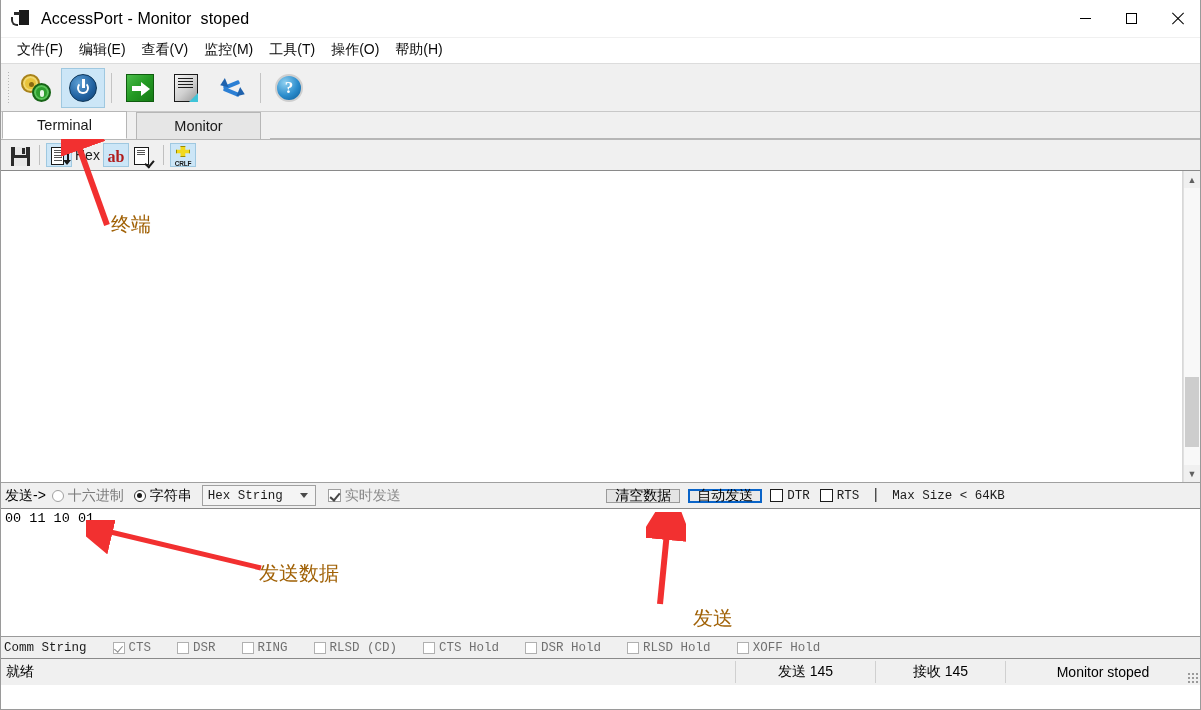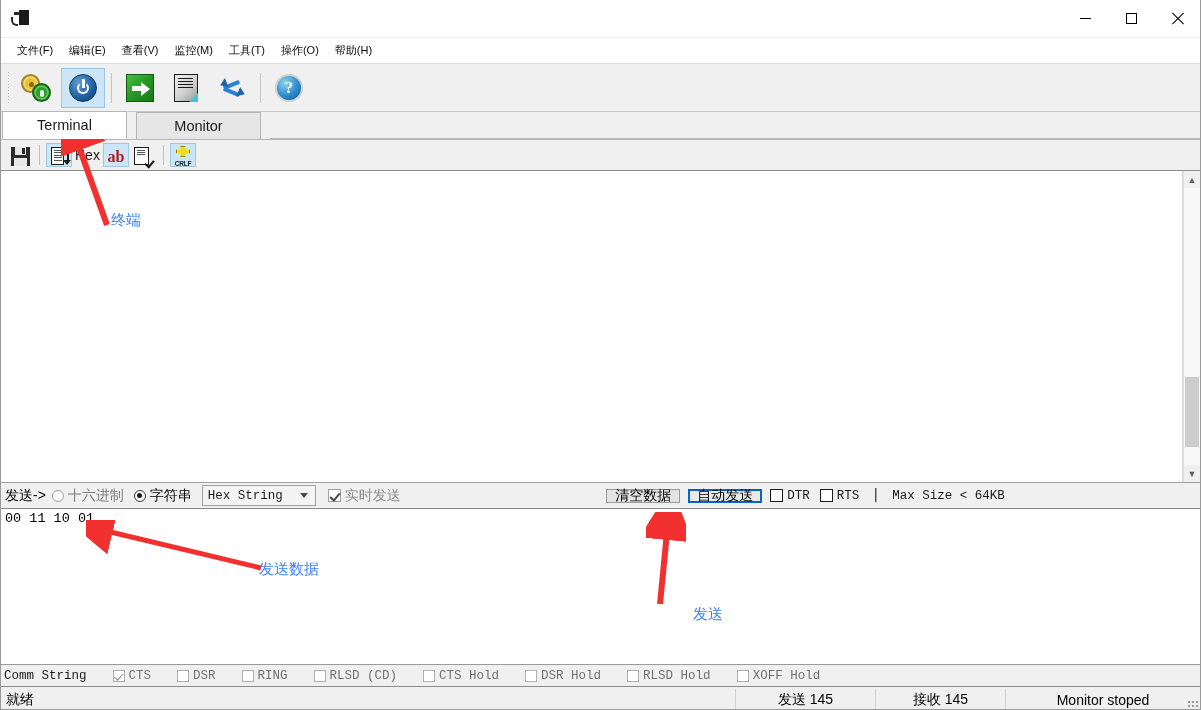--- a/index.html
+++ b/index.html
@@ -82,21 +82,21 @@
   
   .menubar {
     height: 25px;
     background: #ffffff;
     display: flex;
     align-items: center;
     padding-left: 8px;
     border-bottom: 1px solid #ffffff;
   }
   .menu-item {
-    font-size: 11px;
+    font-size: 14px;
     color: #0a0a0a;
     padding: 2px 8px;
     cursor: default;
     white-space: nowrap;
   }
 
   
   .toolbar {
     height: 49px;
     background: #f0f0f0;
@@ -468,21 +468,21 @@
   .mono-note {
     font-family:"Liberation Mono", monospace;
     font-size: 12.5px;
     color:#1a1a1a;
     margin-left: 4px;
   }
   .pipe-sep { font-family:"Liberation Mono", monospace; font-size:15px; color:#333; margin:0 8px 0 2px; }
 
   
   .sendedit {
-    height: 156px;
+    height: 128px;
     background: #ffffff;
     border-bottom: 1px solid #9a9a9a;
     padding: 2px 4px;
     font-family: "Liberation Mono", monospace;
     font-size: 13.5px;
     color: #000;
     position: relative;
   }
 
   
@@ -533,22 +533,22 @@
     width: 12px; height: 12px;
     background-image:
       radial-gradient(#9a9a9a 40%, transparent 41%);
     background-size: 4px 4px;
     background-position: 1px 1px;
   }
 
   
   .annot {
     position: absolute;
-    color: #3b82f6;
-    font-size: 15px;
+    color: #a16207;
+    font-size: 20px;
     font-family: "Liberation Sans", sans-serif;
     pointer-events: none;
     white-space: nowrap;
   }
   .arrow-svg { position: absolute; pointer-events: none; }
   .watermark {
     position: absolute;
     color: rgba(150,185,205,0.55);
     font-size: 16px;
     font-family: "Liberation Sans", sans-serif;
@@ -561,20 +561,21 @@
 <body>
 
 <div id="app">
 
   <div class="titlebar">
     <div class="title-icon">
       <div class="plug-body"></div>
       <div class="plug-pin1"></div>
       <div class="plug-arc"></div>
     </div>
+    <div class="title-text">AccessPort - Monitor  stoped</div>
     <div class="win-buttons">
       <div class="win-btn">
           <div class="glyph-min"></div>
         </div>
       <div class="win-btn">
           <div class="glyph-max"></div>
         </div>
       <div class="win-btn close">
           <div class="glyph-close"></div>
         </div>

